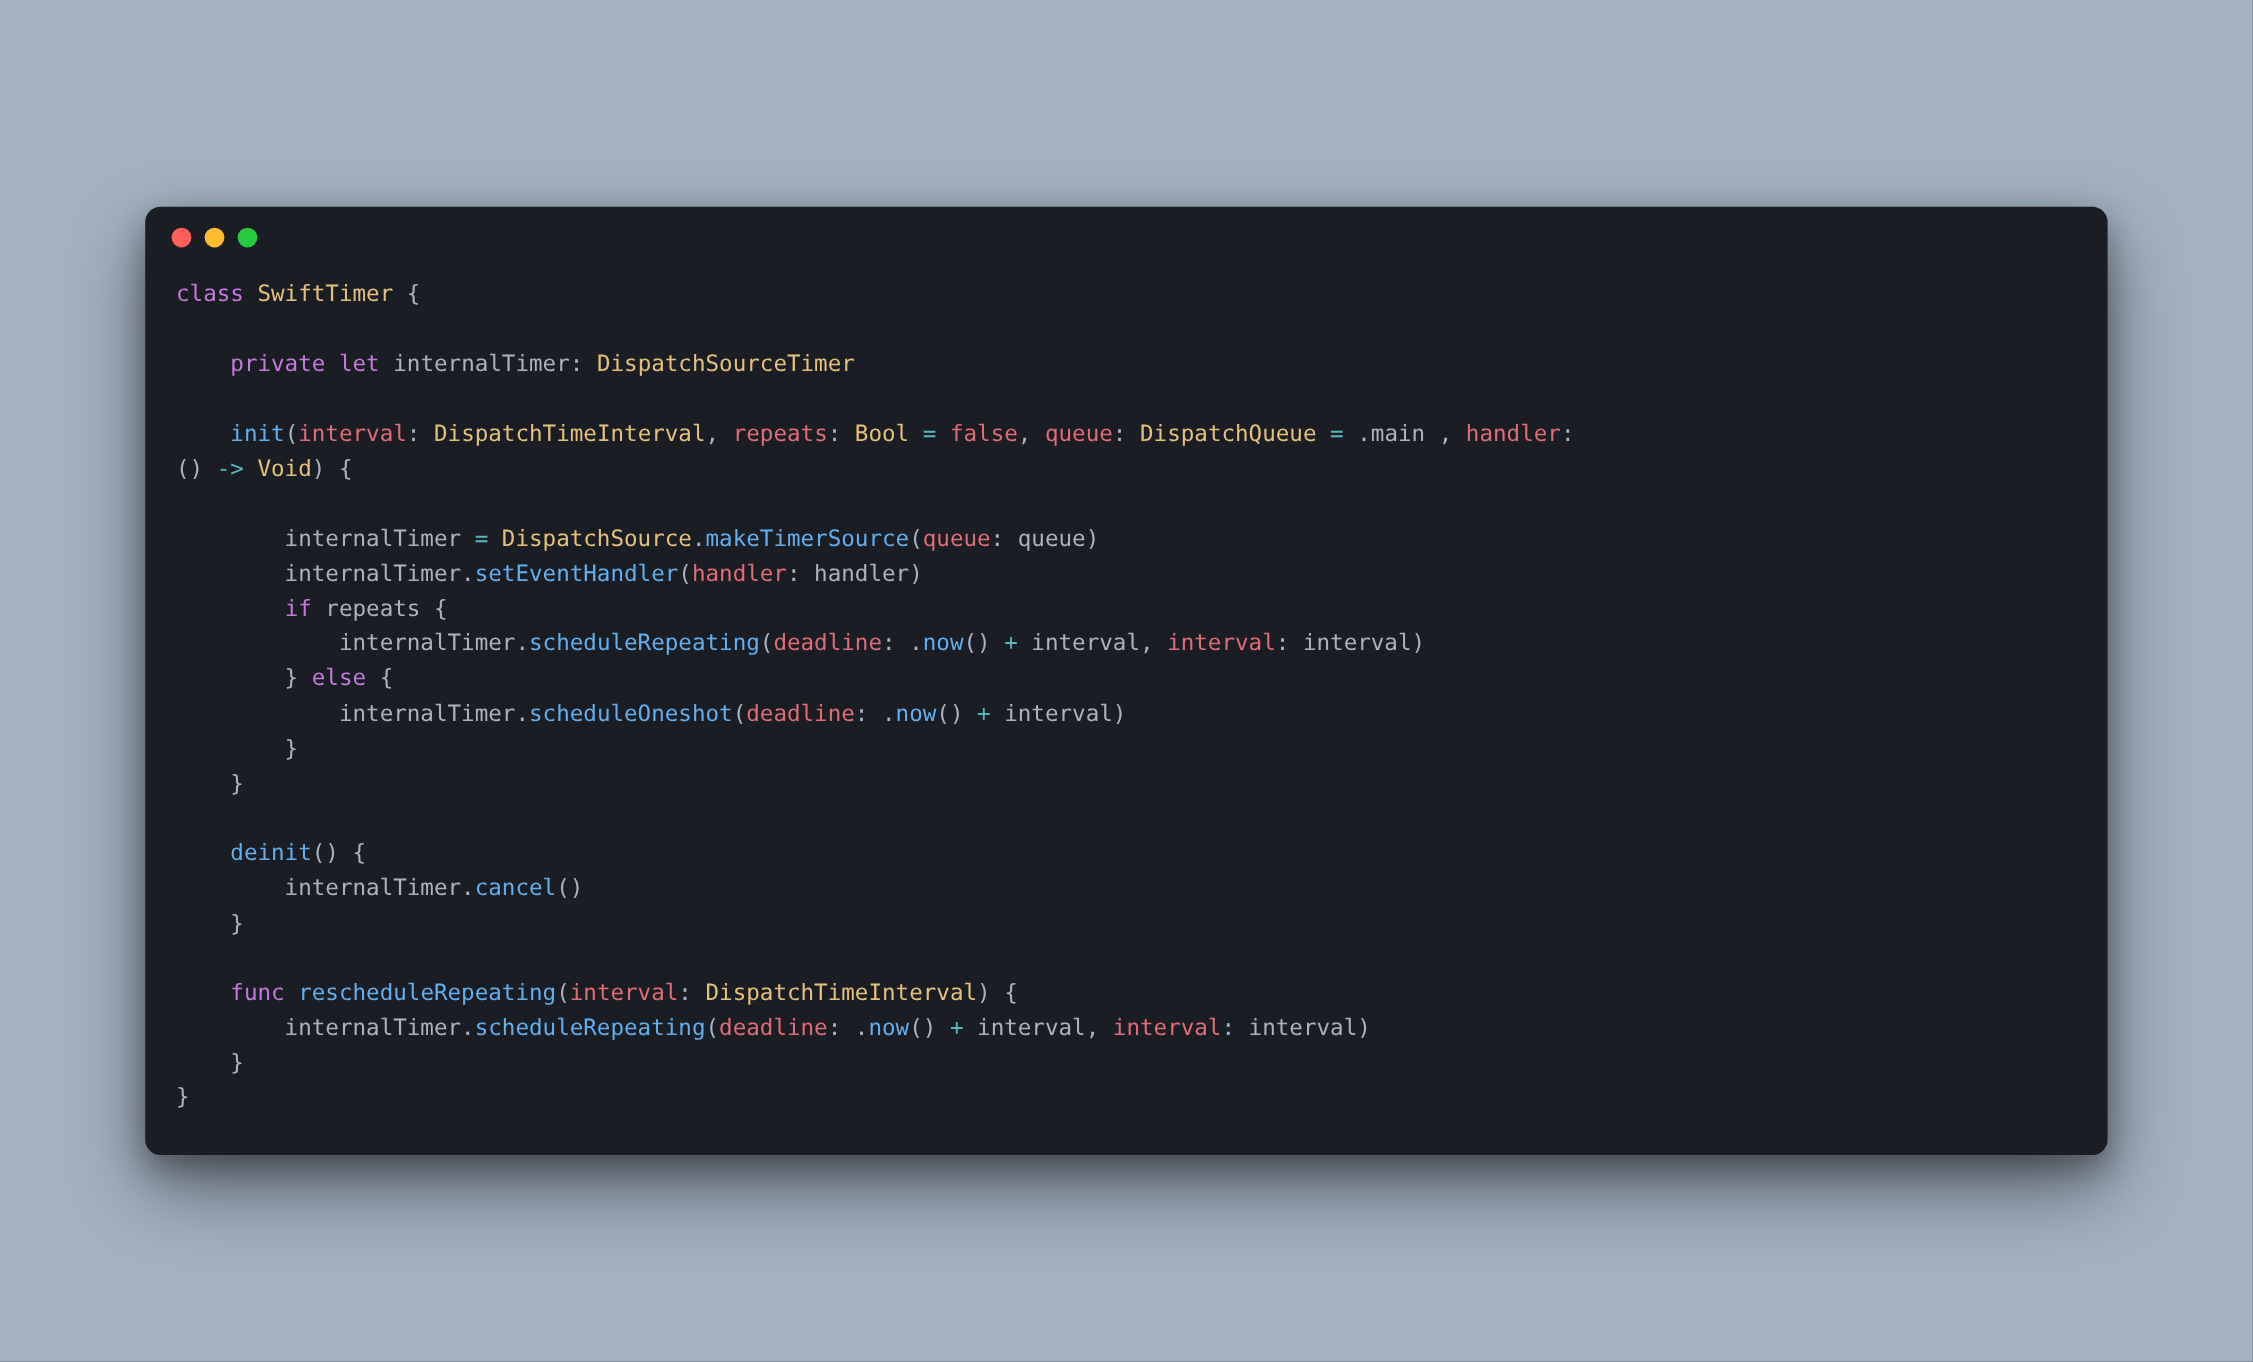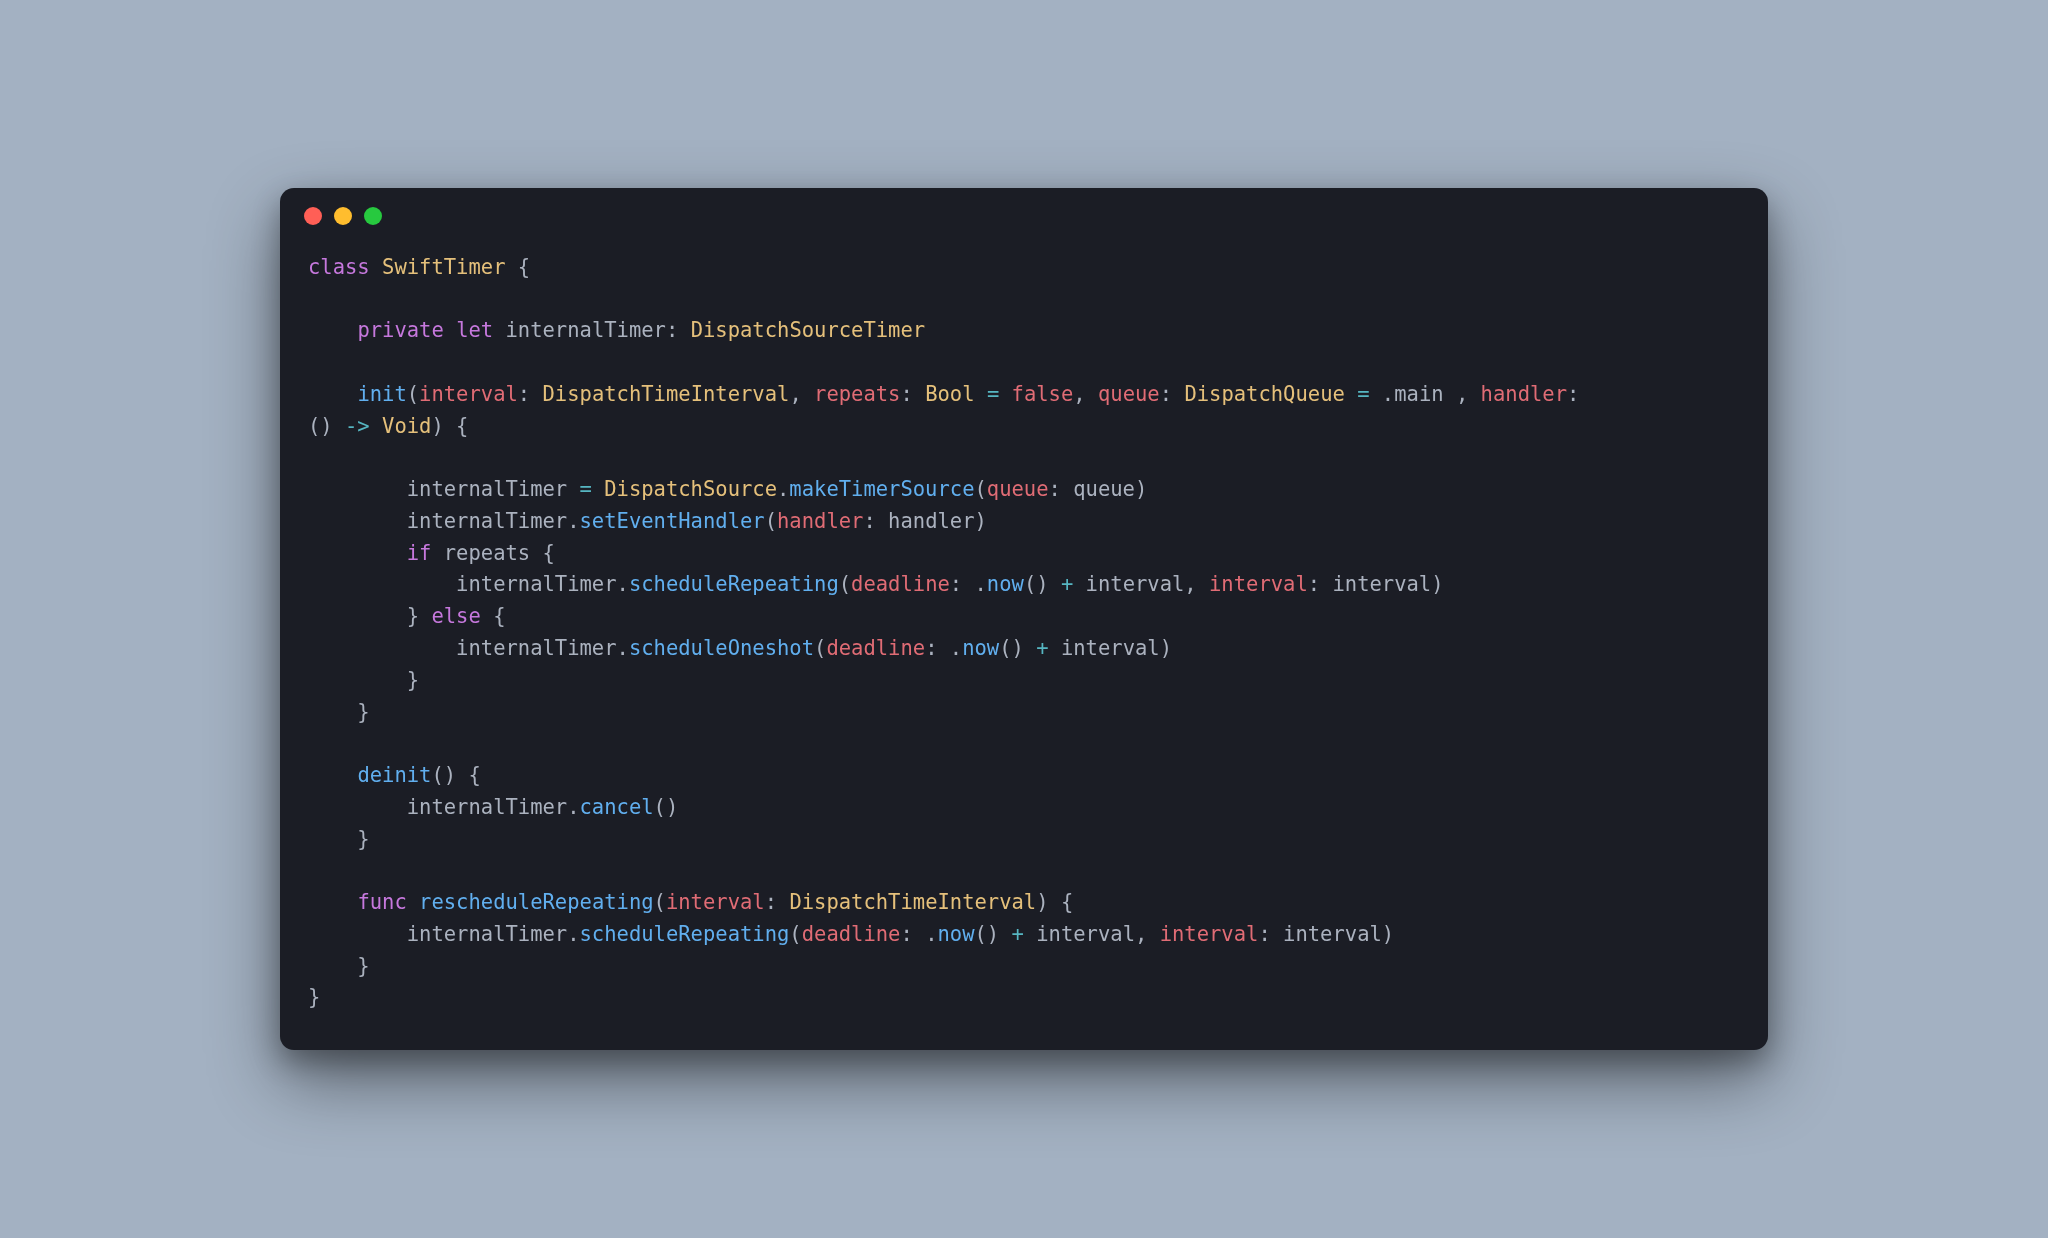--- a/index.html
+++ b/index.html
@@ -6,21 +6,21 @@
   body {
     background: #a3b1c2;
     width: 2048px;
     height: 1238px;
     display: flex;
     align-items: center;
     justify-content: center;
     font-family: "SF Mono", "Menlo", "Consolas", monospace;
   }
   .window {
-    width: 1488px;
+    width: 1784px;
     background: #1b1d25;
     border-radius: 14px;
     box-shadow: 0 30px 70px rgba(0,0,0,0.45), 0 12px 28px rgba(0,0,0,0.30);
     overflow: hidden;
   }
   .titlebar {
     height: 56px;
     display: flex;
     align-items: center;
     padding-left: 24px;

